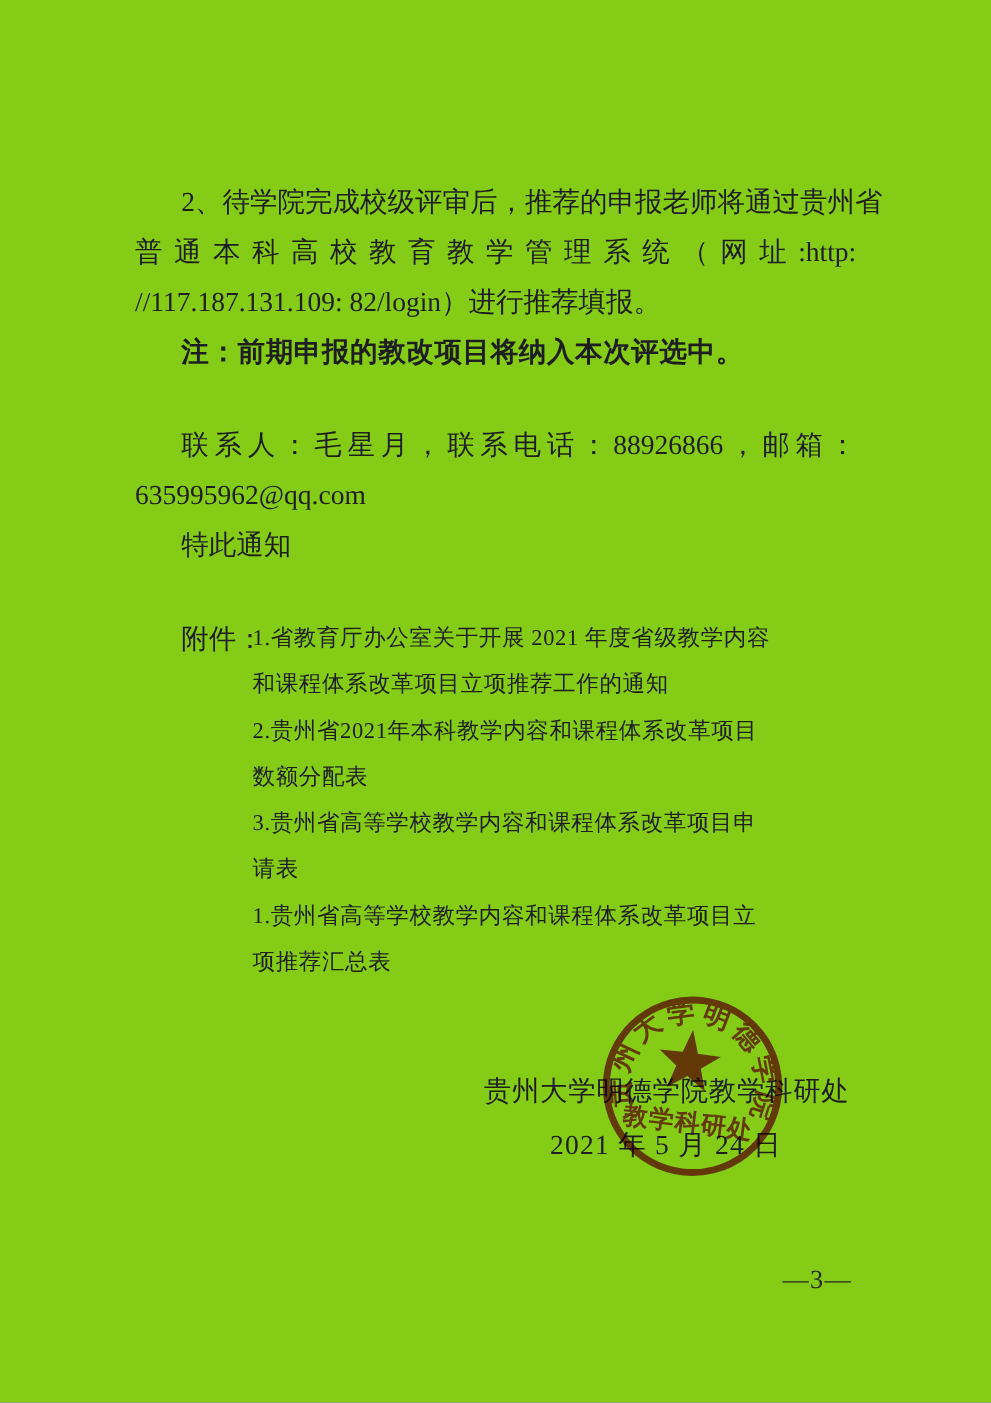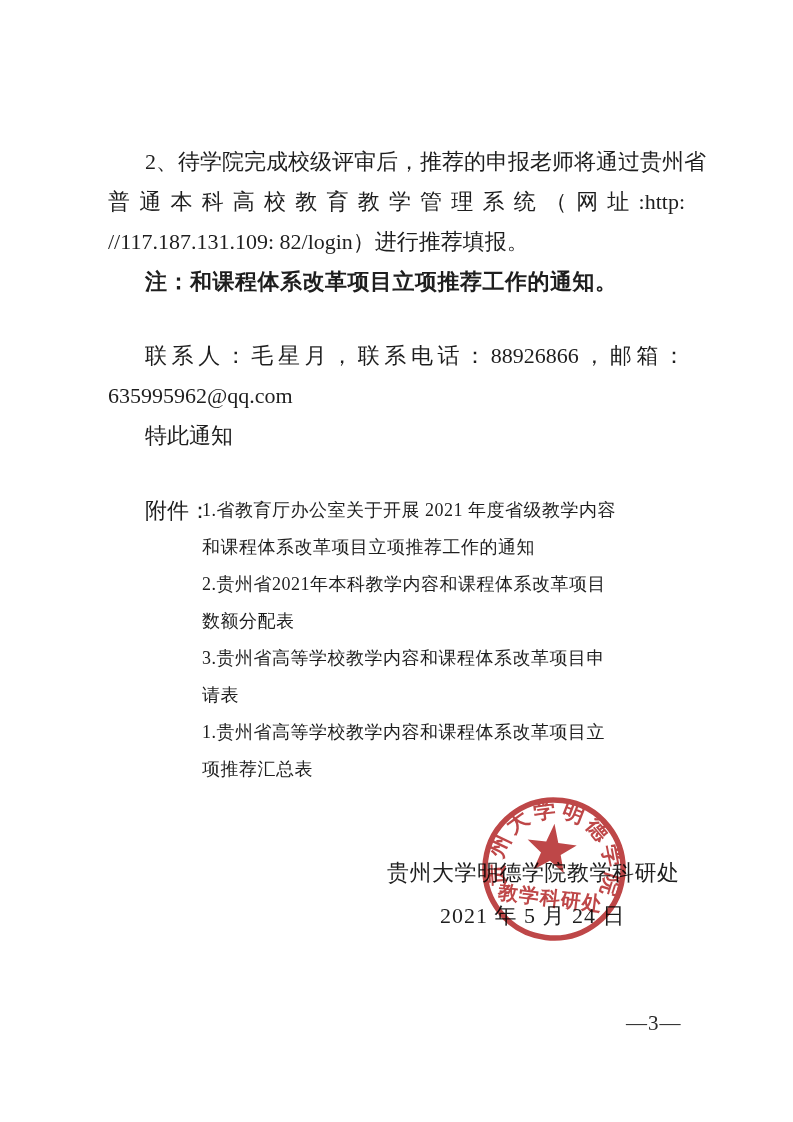--- a/index.html
+++ b/index.html
@@ -1,21 +1,21 @@
 <!DOCTYPE html>
 <html><head>
 <meta charset="utf-8">
 <style>
   html, body { margin: 0; padding: 0; background: #888; }
   .page {
     position: relative;
     width: 793px;
     height: 1122px;
     margin: 0 auto;
-    background: #ffffff;
+    background: #84cc16;
     overflow: hidden;
     font-family: "Liberation Serif", "DejaVu Serif", serif;
     color: #1e1e1e;
   }
   .content {
     position: absolute;
     left: 108px;
     top: 142px;
     width: 577px;
   }
@@ -114,21 +114,21 @@
 <div class="page">
 
   <div class="content">
 
     <div>
       <div class="line indent">2、待学院完成校级评审后，推荐的申报老师将通过贵州省</div>
       <div class="line stretch">普通本科高校教育教学管理系统（网址:http:</div>
       <div class="line">//117.187.131.109: 82/login）进行推荐填报。</div>
     </div>
 
-    <div class="line indent note">注：和课程体系改革项目立项推荐工作的通知。</div>
+    <div class="line indent note">注：前期申报的教改项目将纳入本次评选中。</div>
 
     <div class="block-contact">
       <div class="line indent stretch">联系人：毛星月，联系电话：88926866，邮箱：</div>
       <div class="line">635995962@qq.com</div>
       <div class="line indent">特此通知</div>
     </div>
 
     <div class="block-attachments">
       <div class="att-label indent" style="padding-left:0;margin-left:37px;">附件：</div>
       <div class="att-lines">

